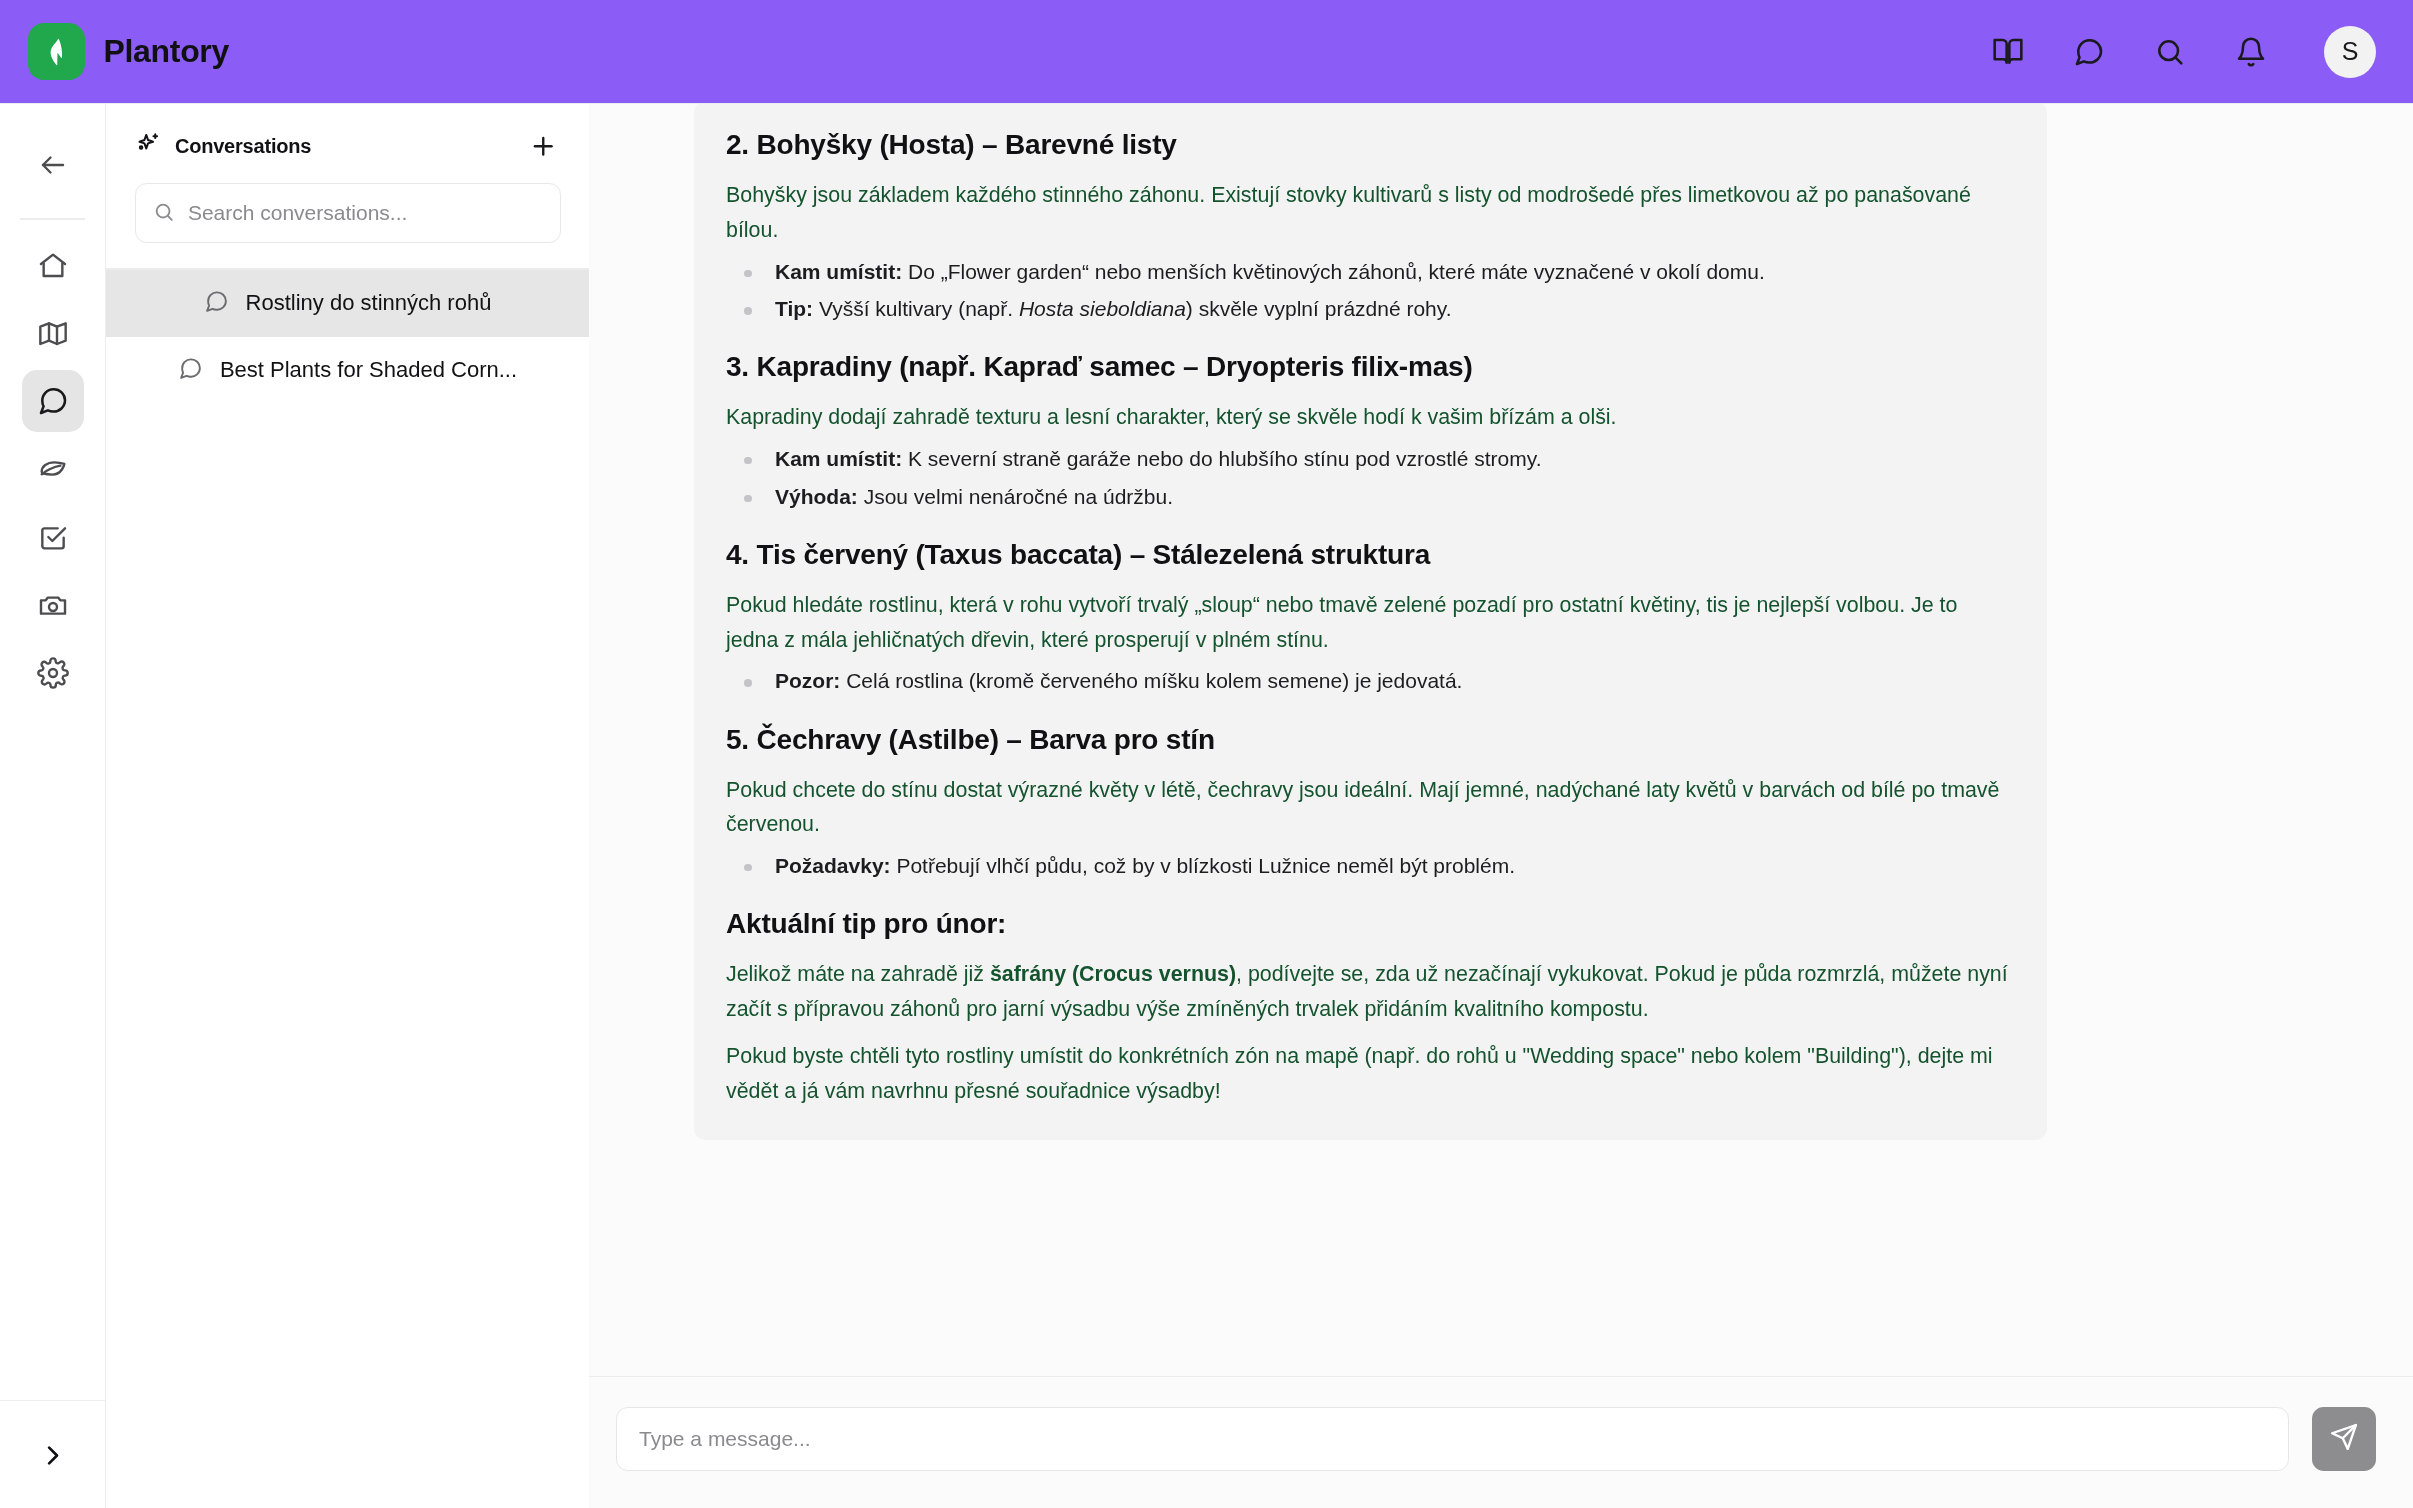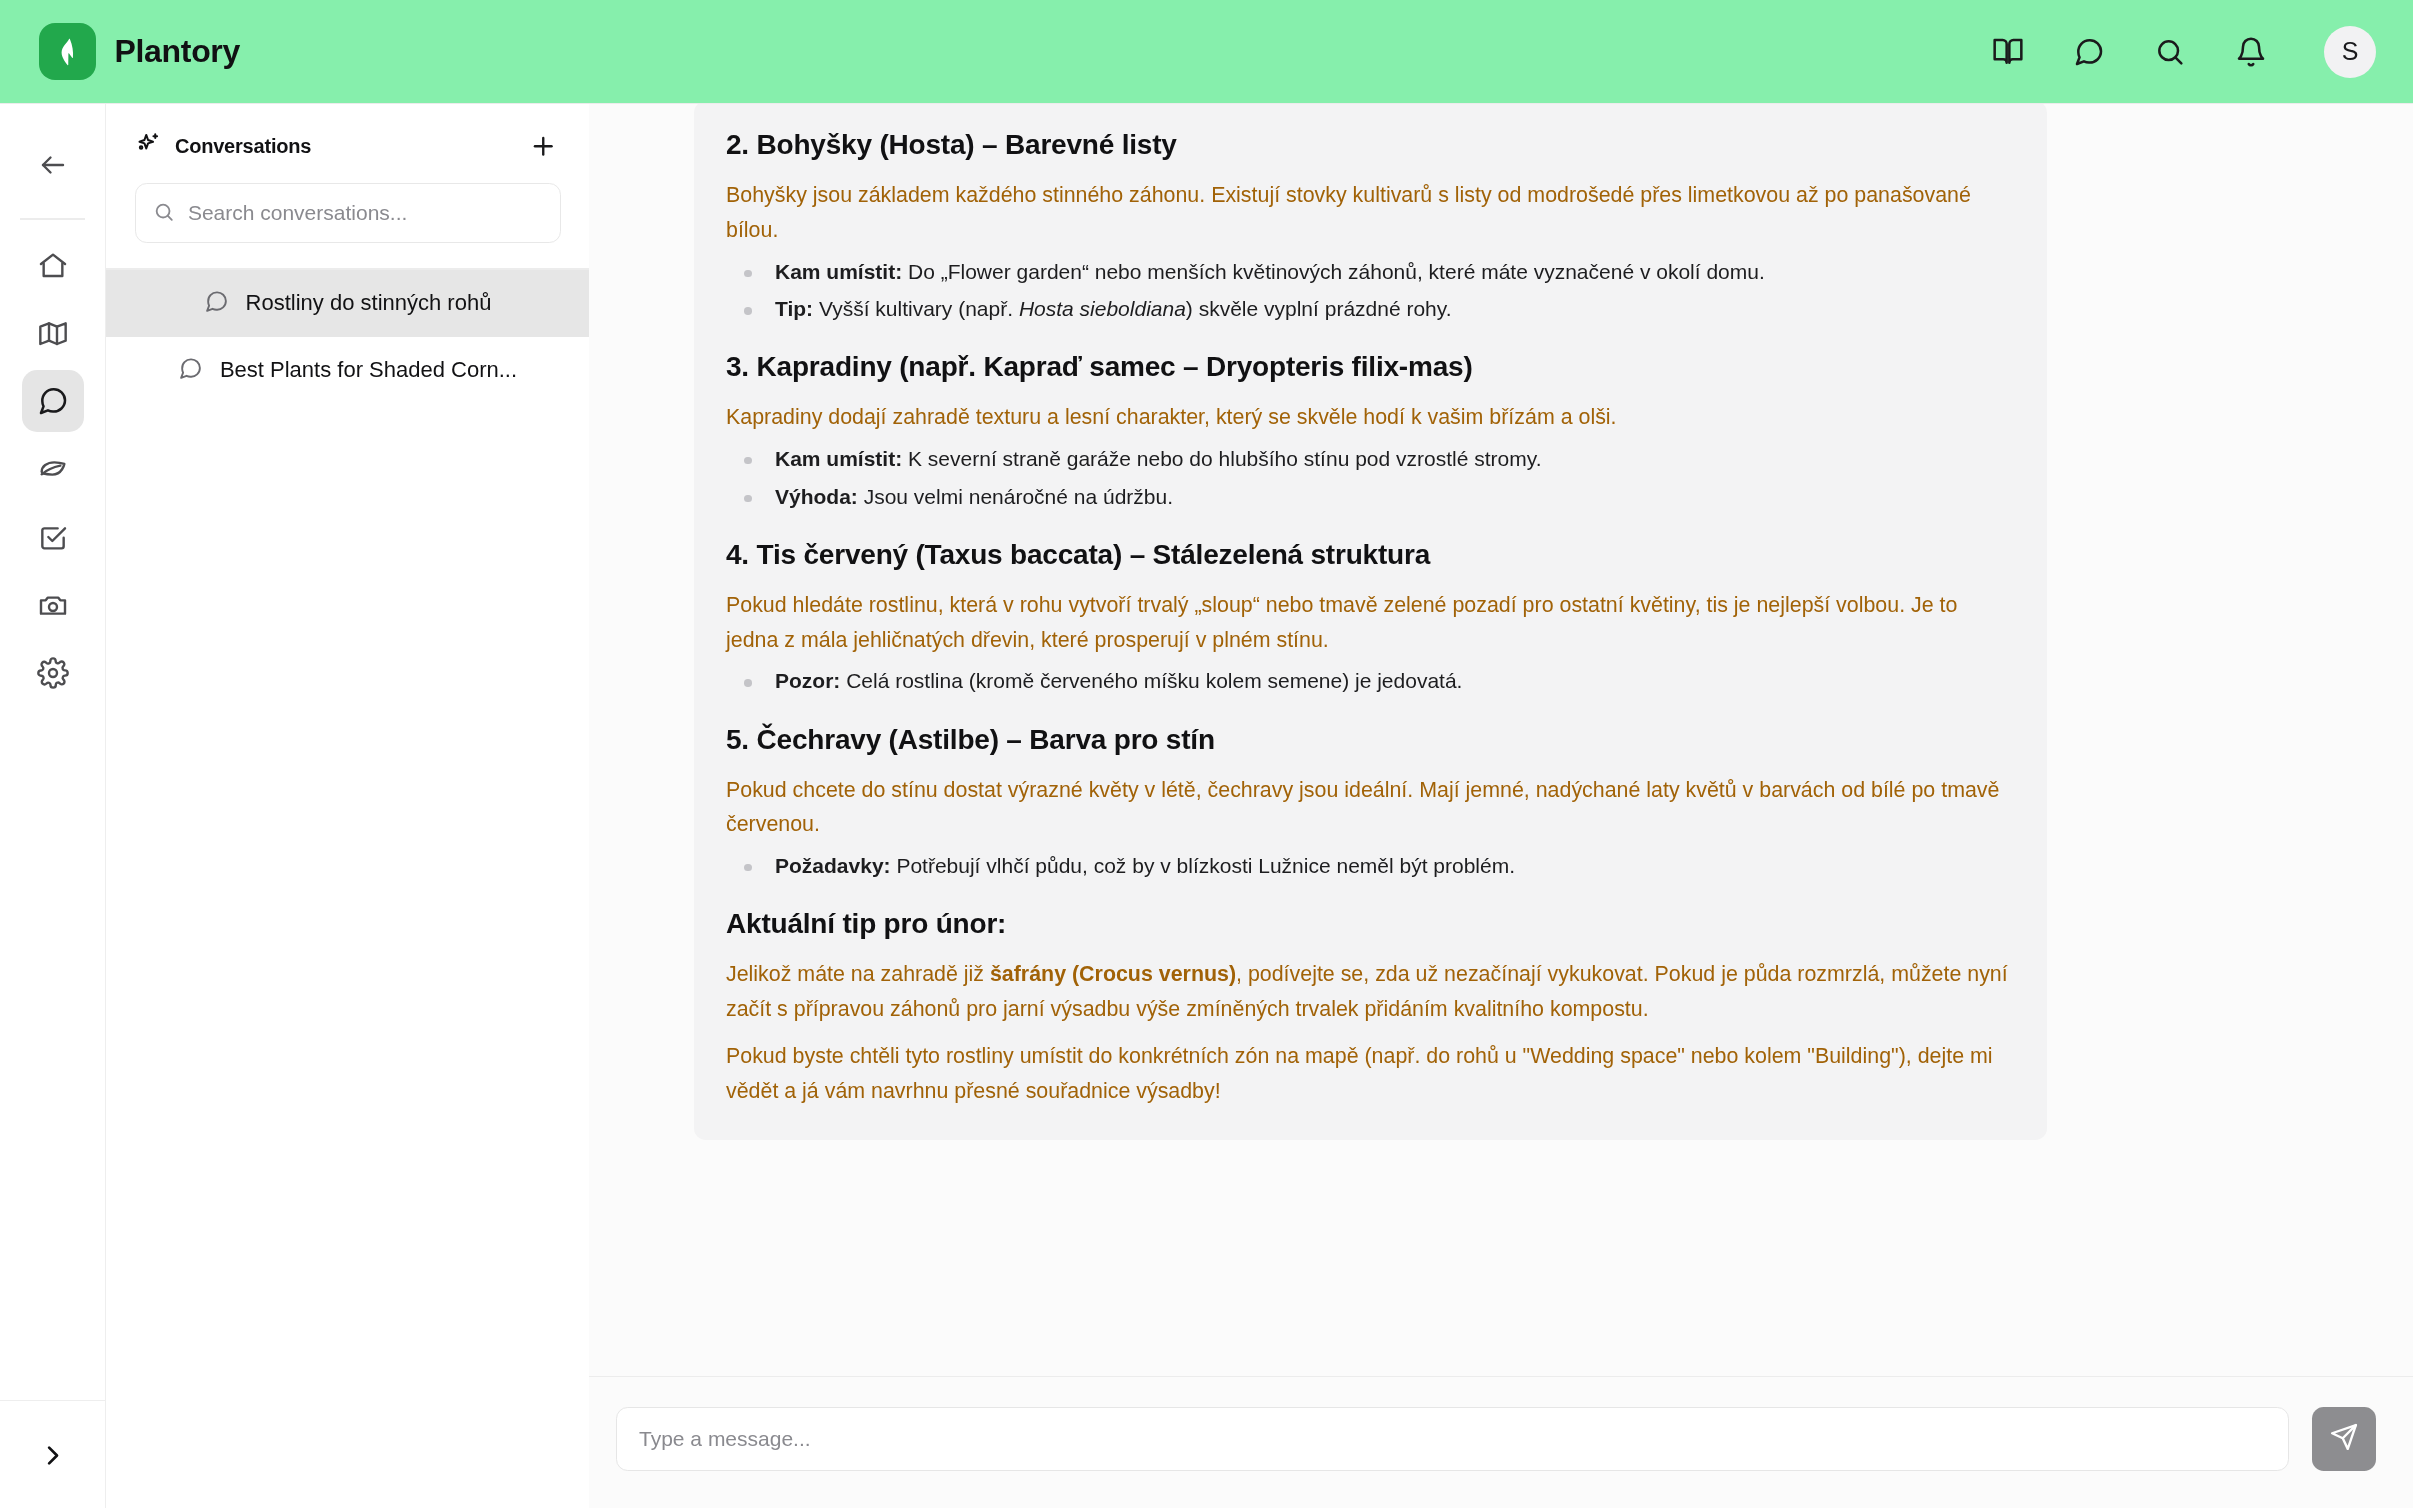--- a/index.html
+++ b/index.html
@@ -8,24 +8,24 @@
     font-family: "Liberation Sans", sans-serif;
     background: #ffffff;
     color: #18181b;
     overflow: hidden;
   }
 
   
   .topbar {
     position: absolute; top: 0; left: 0;
     width: 2413px; height: 104px;
-    background: #86efac;
+    background: #8b5cf6;
     border-bottom: 1.7px solid #ececec;
     display: flex; align-items: center;
-    padding: 0 37px 0 39px;
+    padding: 0 37px 0 28px;
   }
   .brand { display: flex; align-items: center; gap: 18.4px; }
   .logo-sq {
     width: 57px; height: 57px; border-radius: 16px;
     background: #22a84c;
     display: flex; align-items: center; justify-content: center;
   }
   .brand-name { font-size: 32px; font-weight: 700; letter-spacing: -0.3px; color: #111113; }
   .topbar-spacer { flex: 1; }
   .topbar-icons { display: flex; align-items: center; gap: 42px; }
@@ -107,21 +107,21 @@
     background: #f3f3f4;
     border-radius: 11.7px;
     padding: 28.5px 32px 25px 32px;
   }
   .bubble h3 {
     font-size: 28px; font-weight: 700; letter-spacing: -0.2px;
     color: #111113; margin: 25px 0 17px;
   }
   .bubble h3:first-child { margin-top: 0; }
   .bubble p {
-    font-size: 21.4px; line-height: 1.63; color: #a16207;
+    font-size: 21.4px; line-height: 1.63; color: #14532d;
     margin: 0 0 6.7px;
   }
   .bubble p + p { margin-top: 11.7px; }
   .bubble ul { list-style: none; margin: 5px 0 3.4px; padding: 0; }
   .bubble li {
     position: relative; font-size: 21px; line-height: 1.63;
     color: #1d1d1f; padding-left: 49px; margin-bottom: 3.4px;
   }
   .bubble li::before {
     content: ""; position: absolute; left: 18.4px; top: 15px;

